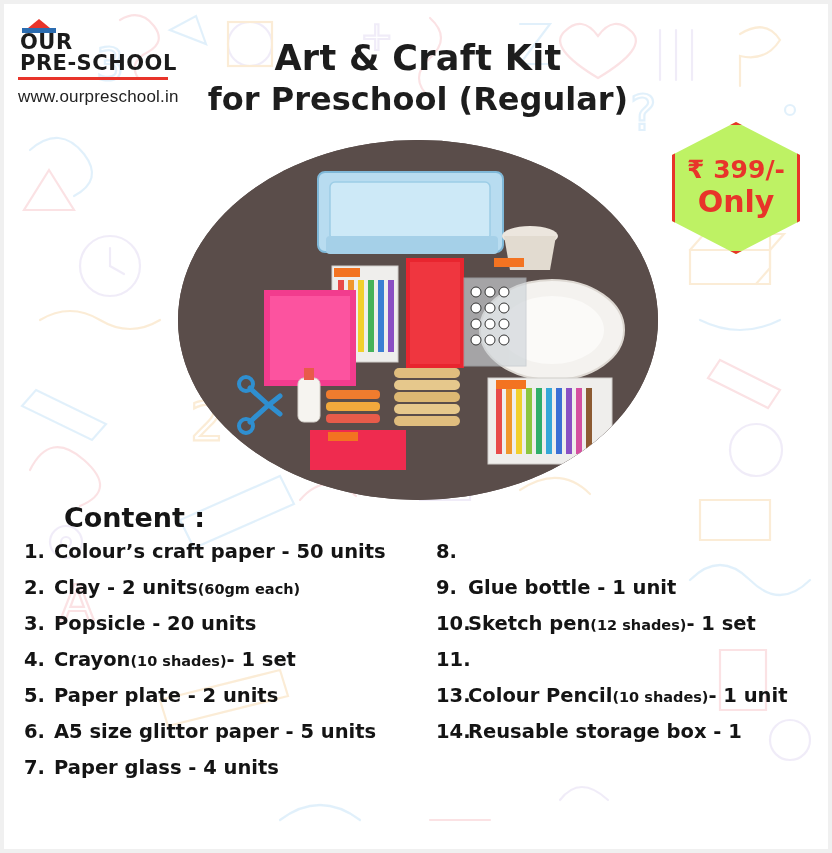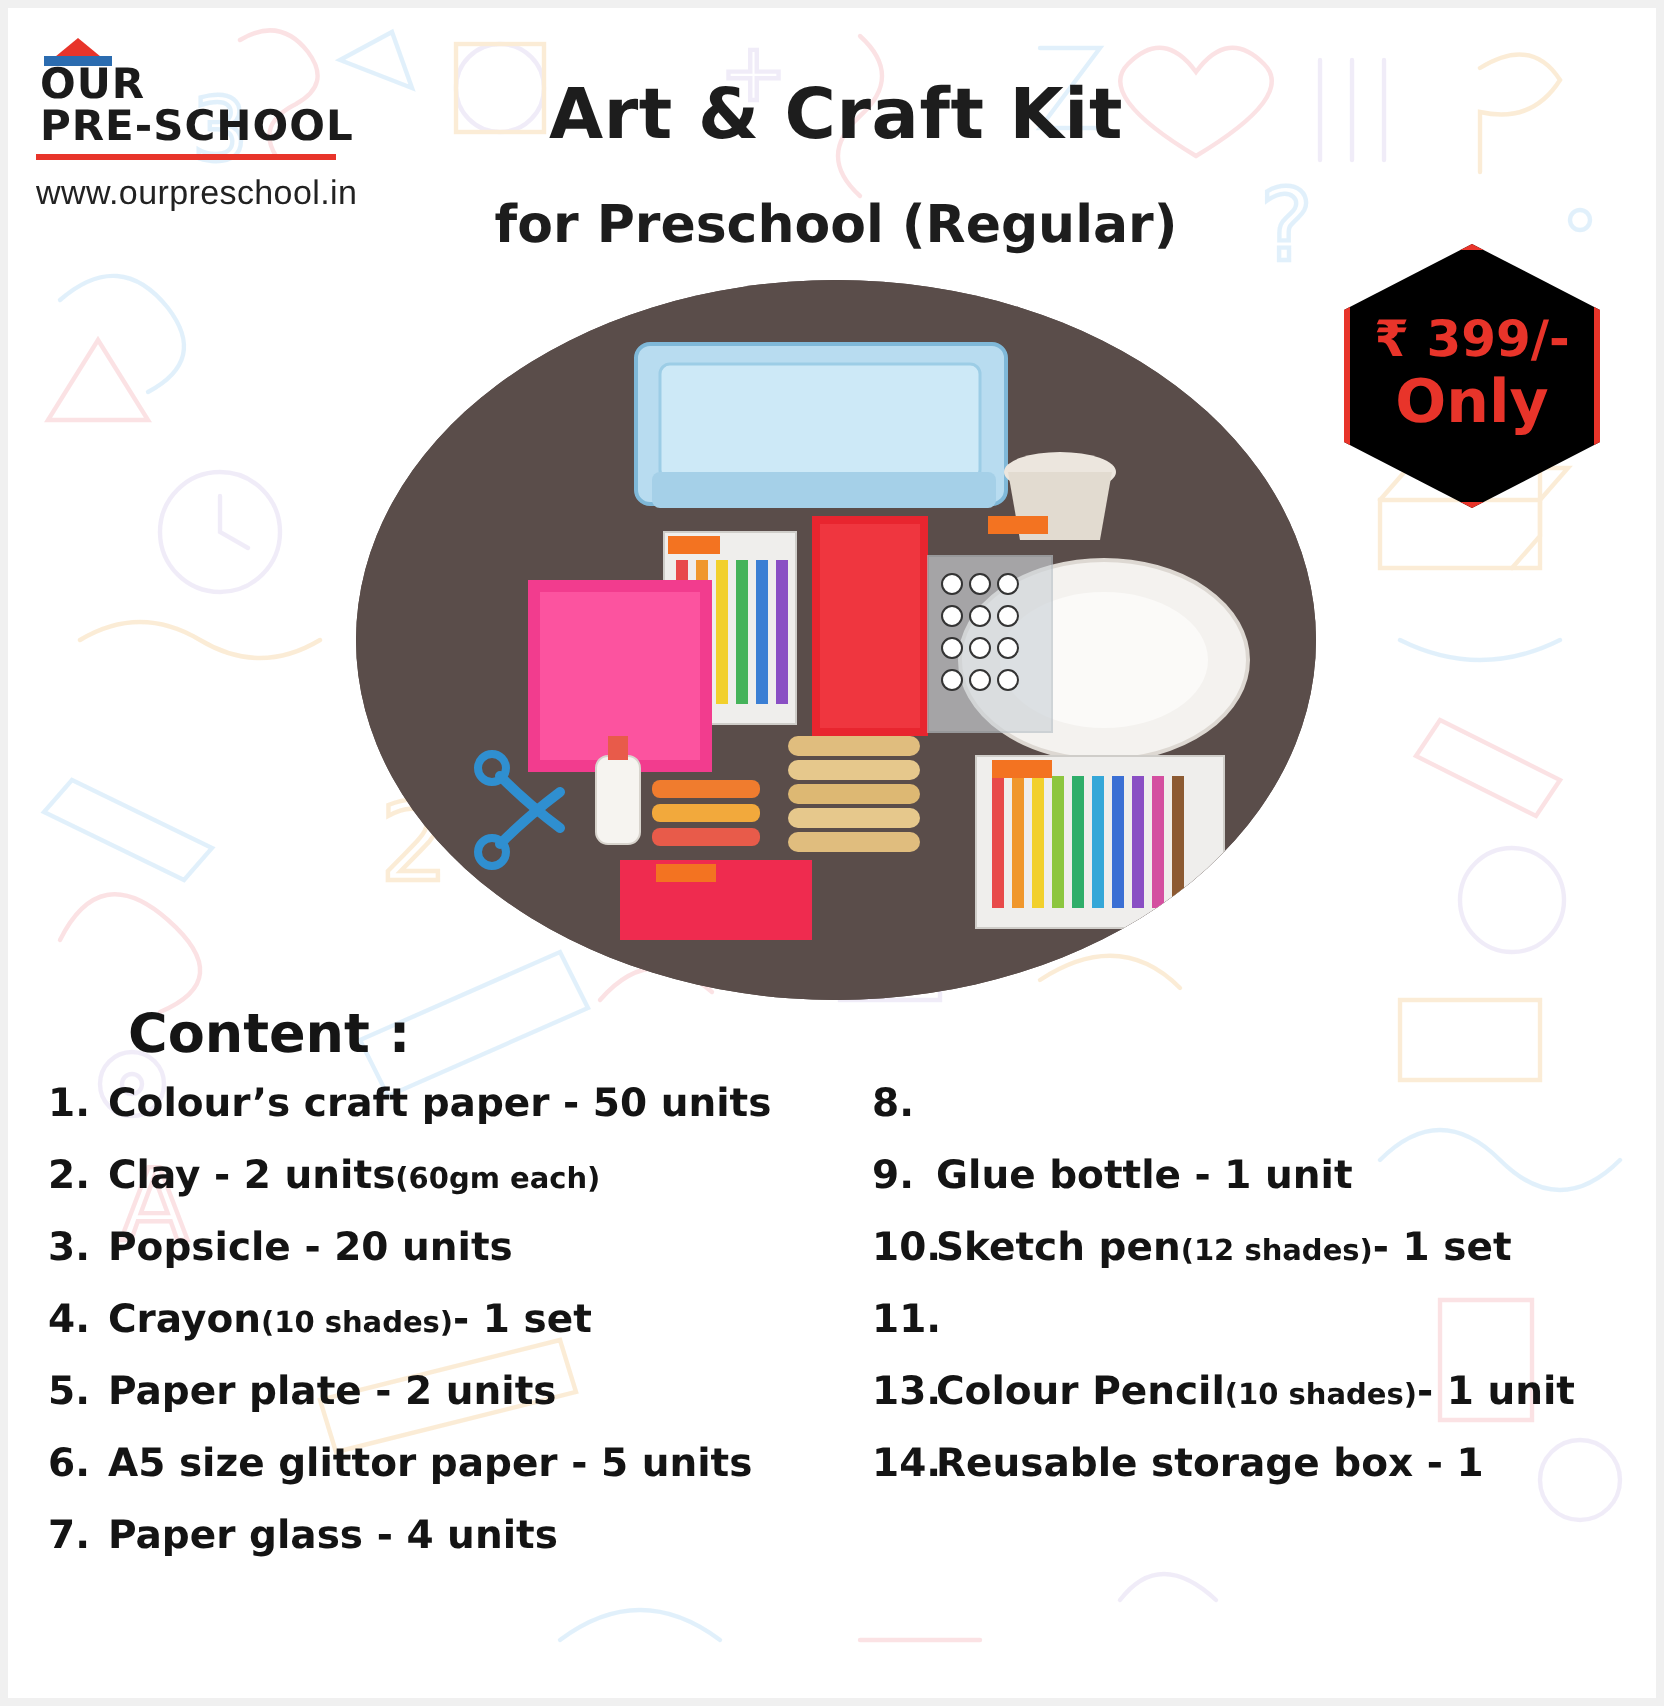--- a/index.html
+++ b/index.html
@@ -85,30 +85,30 @@
   .title-main {
     font-family: "DejaVu Sans", sans-serif;
     font-weight: bold;
     font-size: 35px;
     color: #1d1d1d;
     letter-spacing: 0.3px;
   }
   .title-sub {
     font-family: "DejaVu Sans", sans-serif;
     font-weight: bold;
-    font-size: 26px;
+    font-size: 32px;
     color: #1d1d1d;
-    margin-top: 20px;
+    margin-top: 2px;
   }
 
   
   .price-badge {
     position: absolute; right: 32px; top: 122px;
     width: 128px; height: 132px;
-    background: #000000;
+    background: #bef264;
     border: 3px solid #e8342a;
     clip-path: polygon(50% 0%, 100% 25%, 100% 75%, 50% 100%, 0% 75%, 0% 25%);
     display: flex; flex-direction: column;
     align-items: center; justify-content: center;
   }
   .price-line1 {
     font-family: "DejaVu Sans", sans-serif;
     font-weight: bold;
     font-size: 25px;
     color: #e8342a;

